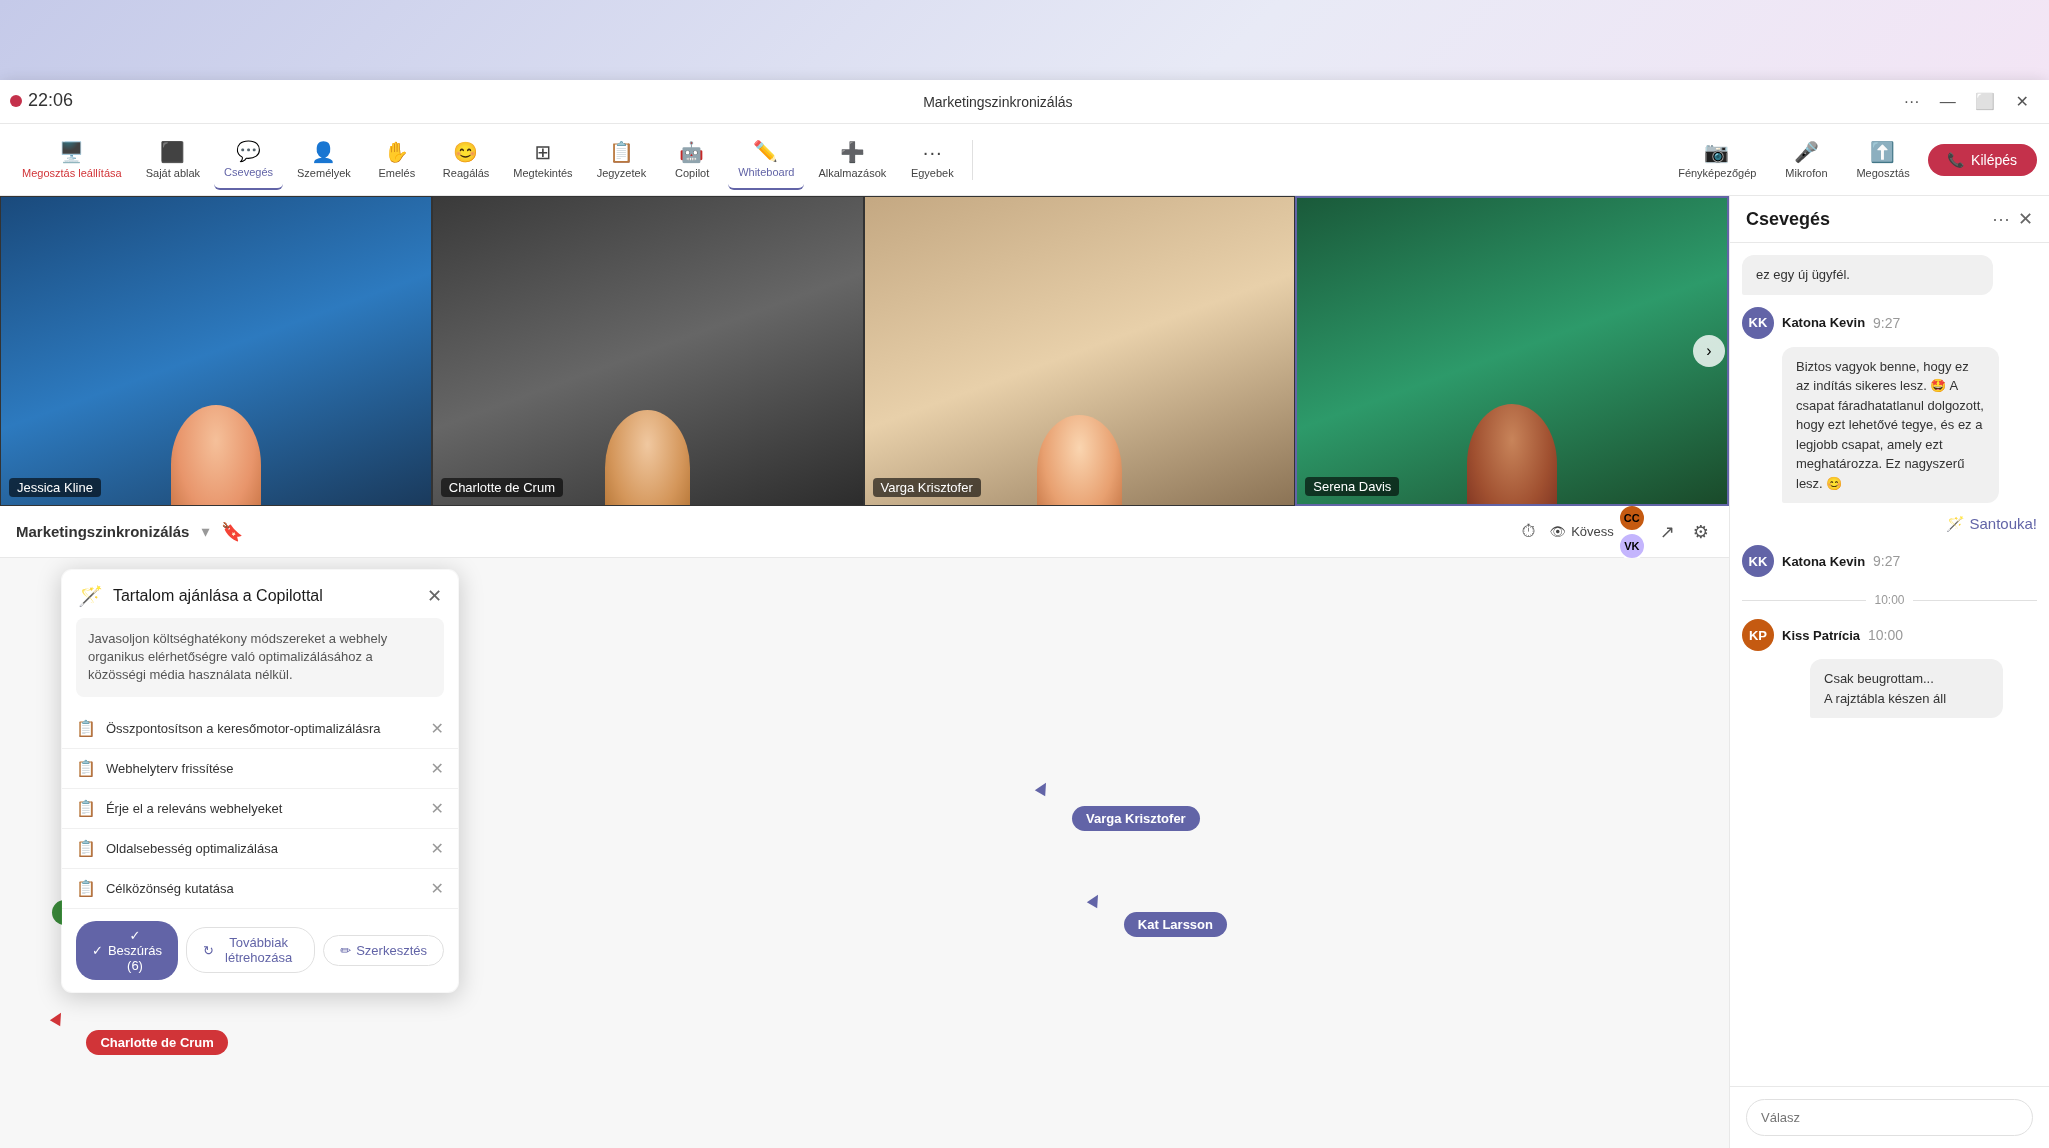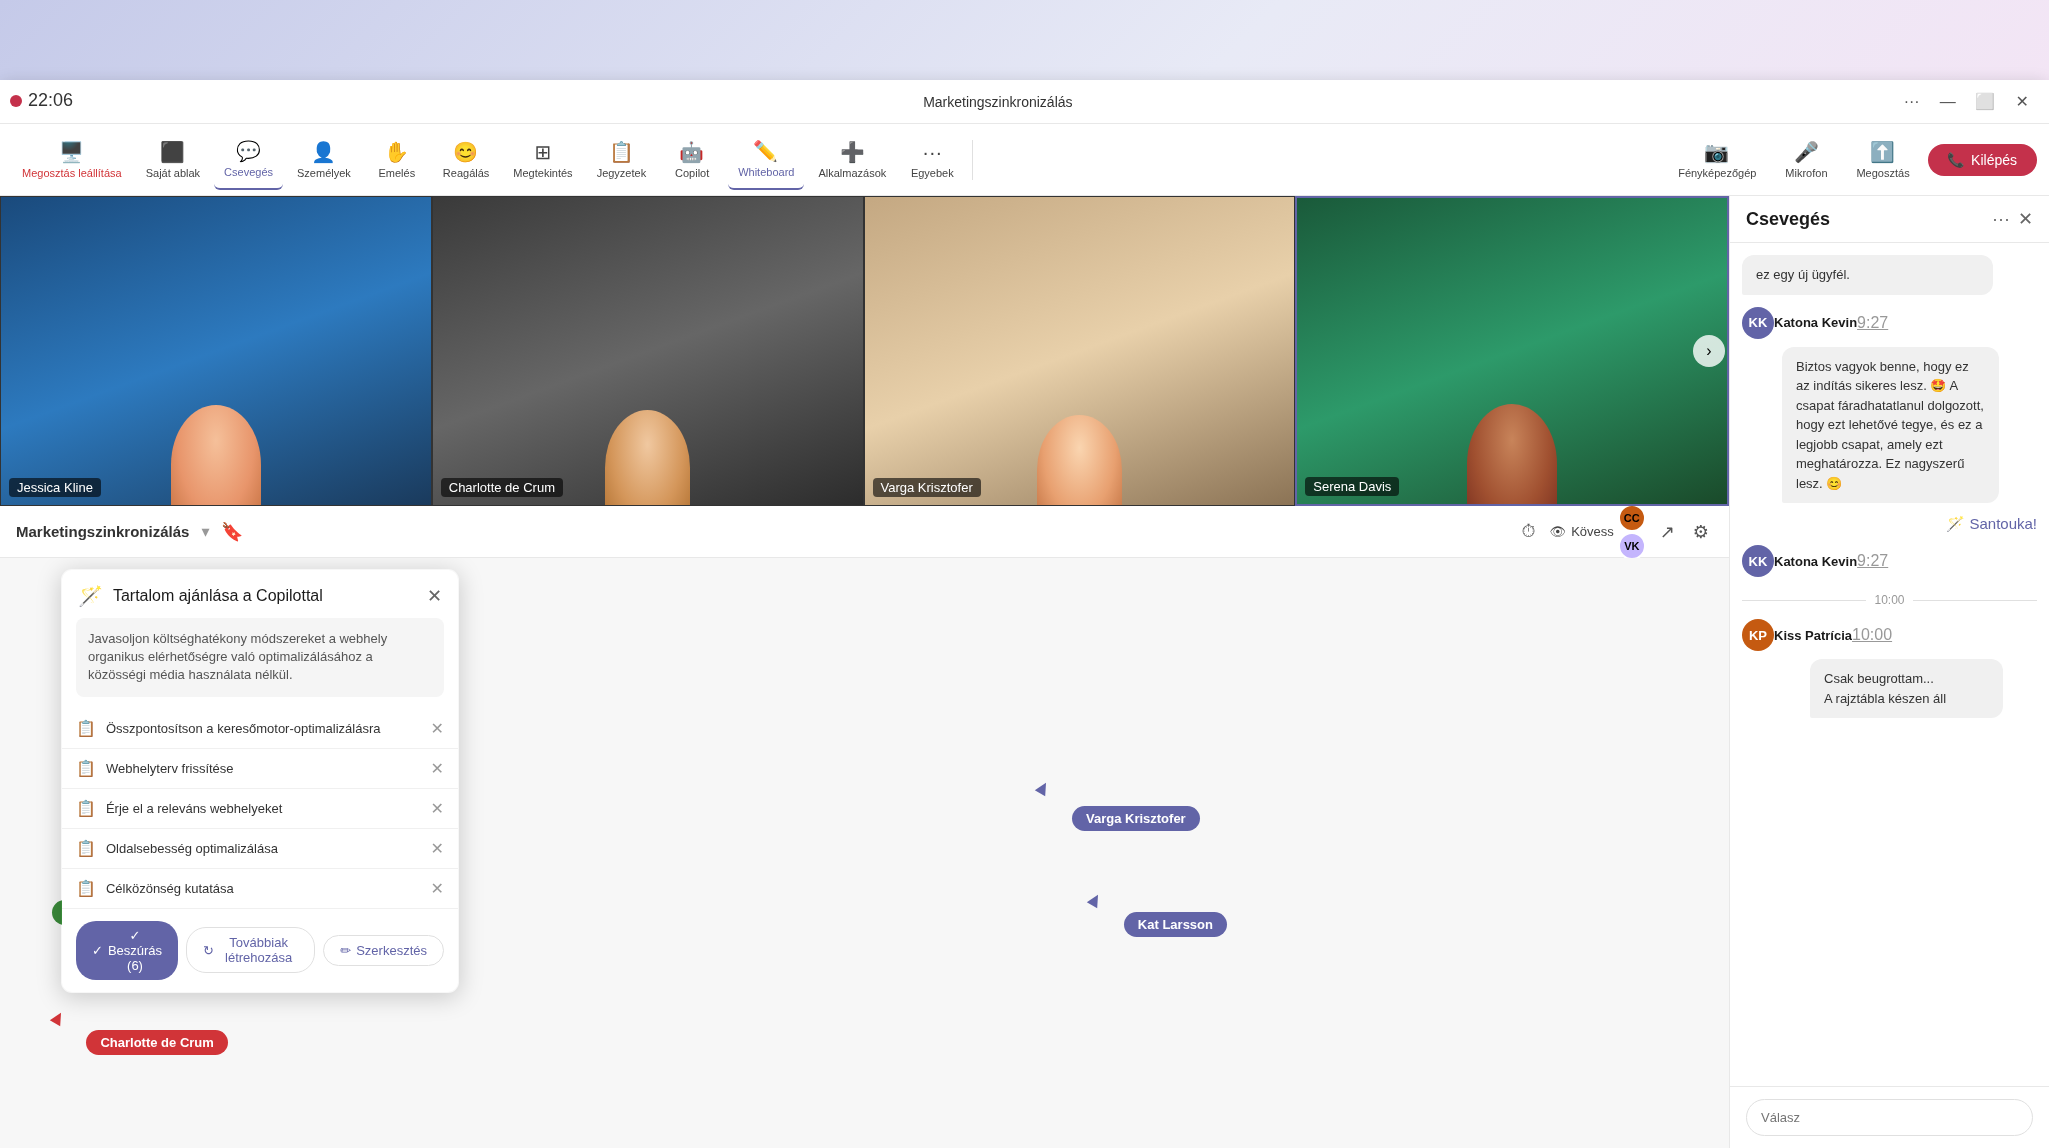--- a/index.html
+++ b/index.html
@@ -201,29 +201,29 @@
     .chat-title { font-size: 18px; font-weight: 600; color: #1a1a1a; flex: 1; }
     .chat-header-btn { background: none; border: none; cursor: pointer; font-size: 18px; color: #666; }
     .chat-messages { flex: 1; overflow-y: auto; padding: 12px; display: flex; flex-direction: column; gap: 12px; }
 
     .chat-bubble-other {
       background: #f0f0f0; border-radius: 12px 12px 12px 2px;
       padding: 10px 14px; font-size: 13px; color: #333; line-height: 1.5;
       max-width: 85%;
     }
     .chat-sender-row {
-      display: flex; align-items: center; margin-bottom: 4px;
+      display: flex; align-items: center; gap: 8px; margin-bottom: 4px;
     }
     .chat-avatar {
       width: 32px; height: 32px; border-radius: 50%; overflow: hidden;
       display: flex; align-items: center; justify-content: center;
       font-size: 13px; font-weight: 600; color: #fff;
     }
     .chat-sender-name { font-size: 13px; font-weight: 600; color: #1a1a1a; }
-    .chat-time { font-size: 16px; color: #999; text-decoration: underline; }
+    .chat-time { font-size: 14px; color: #999; }
     .chat-message-group { display: flex; flex-direction: column; gap: 4px; }
     .chat-reactions { display: flex; gap: 8px; margin-top: 4px; }
     .chat-reaction { font-size: 20px; }
     .chat-divider {
       display: flex; align-items: center; gap: 8px; color: #999; font-size: 12px;
     }
     .chat-divider-line { flex: 1; height: 1px; background: #e0e0e0; }
     .self-name-tag {
       font-size: 15px; color: #6264a7; text-align: right; margin-bottom: 0;
     }

